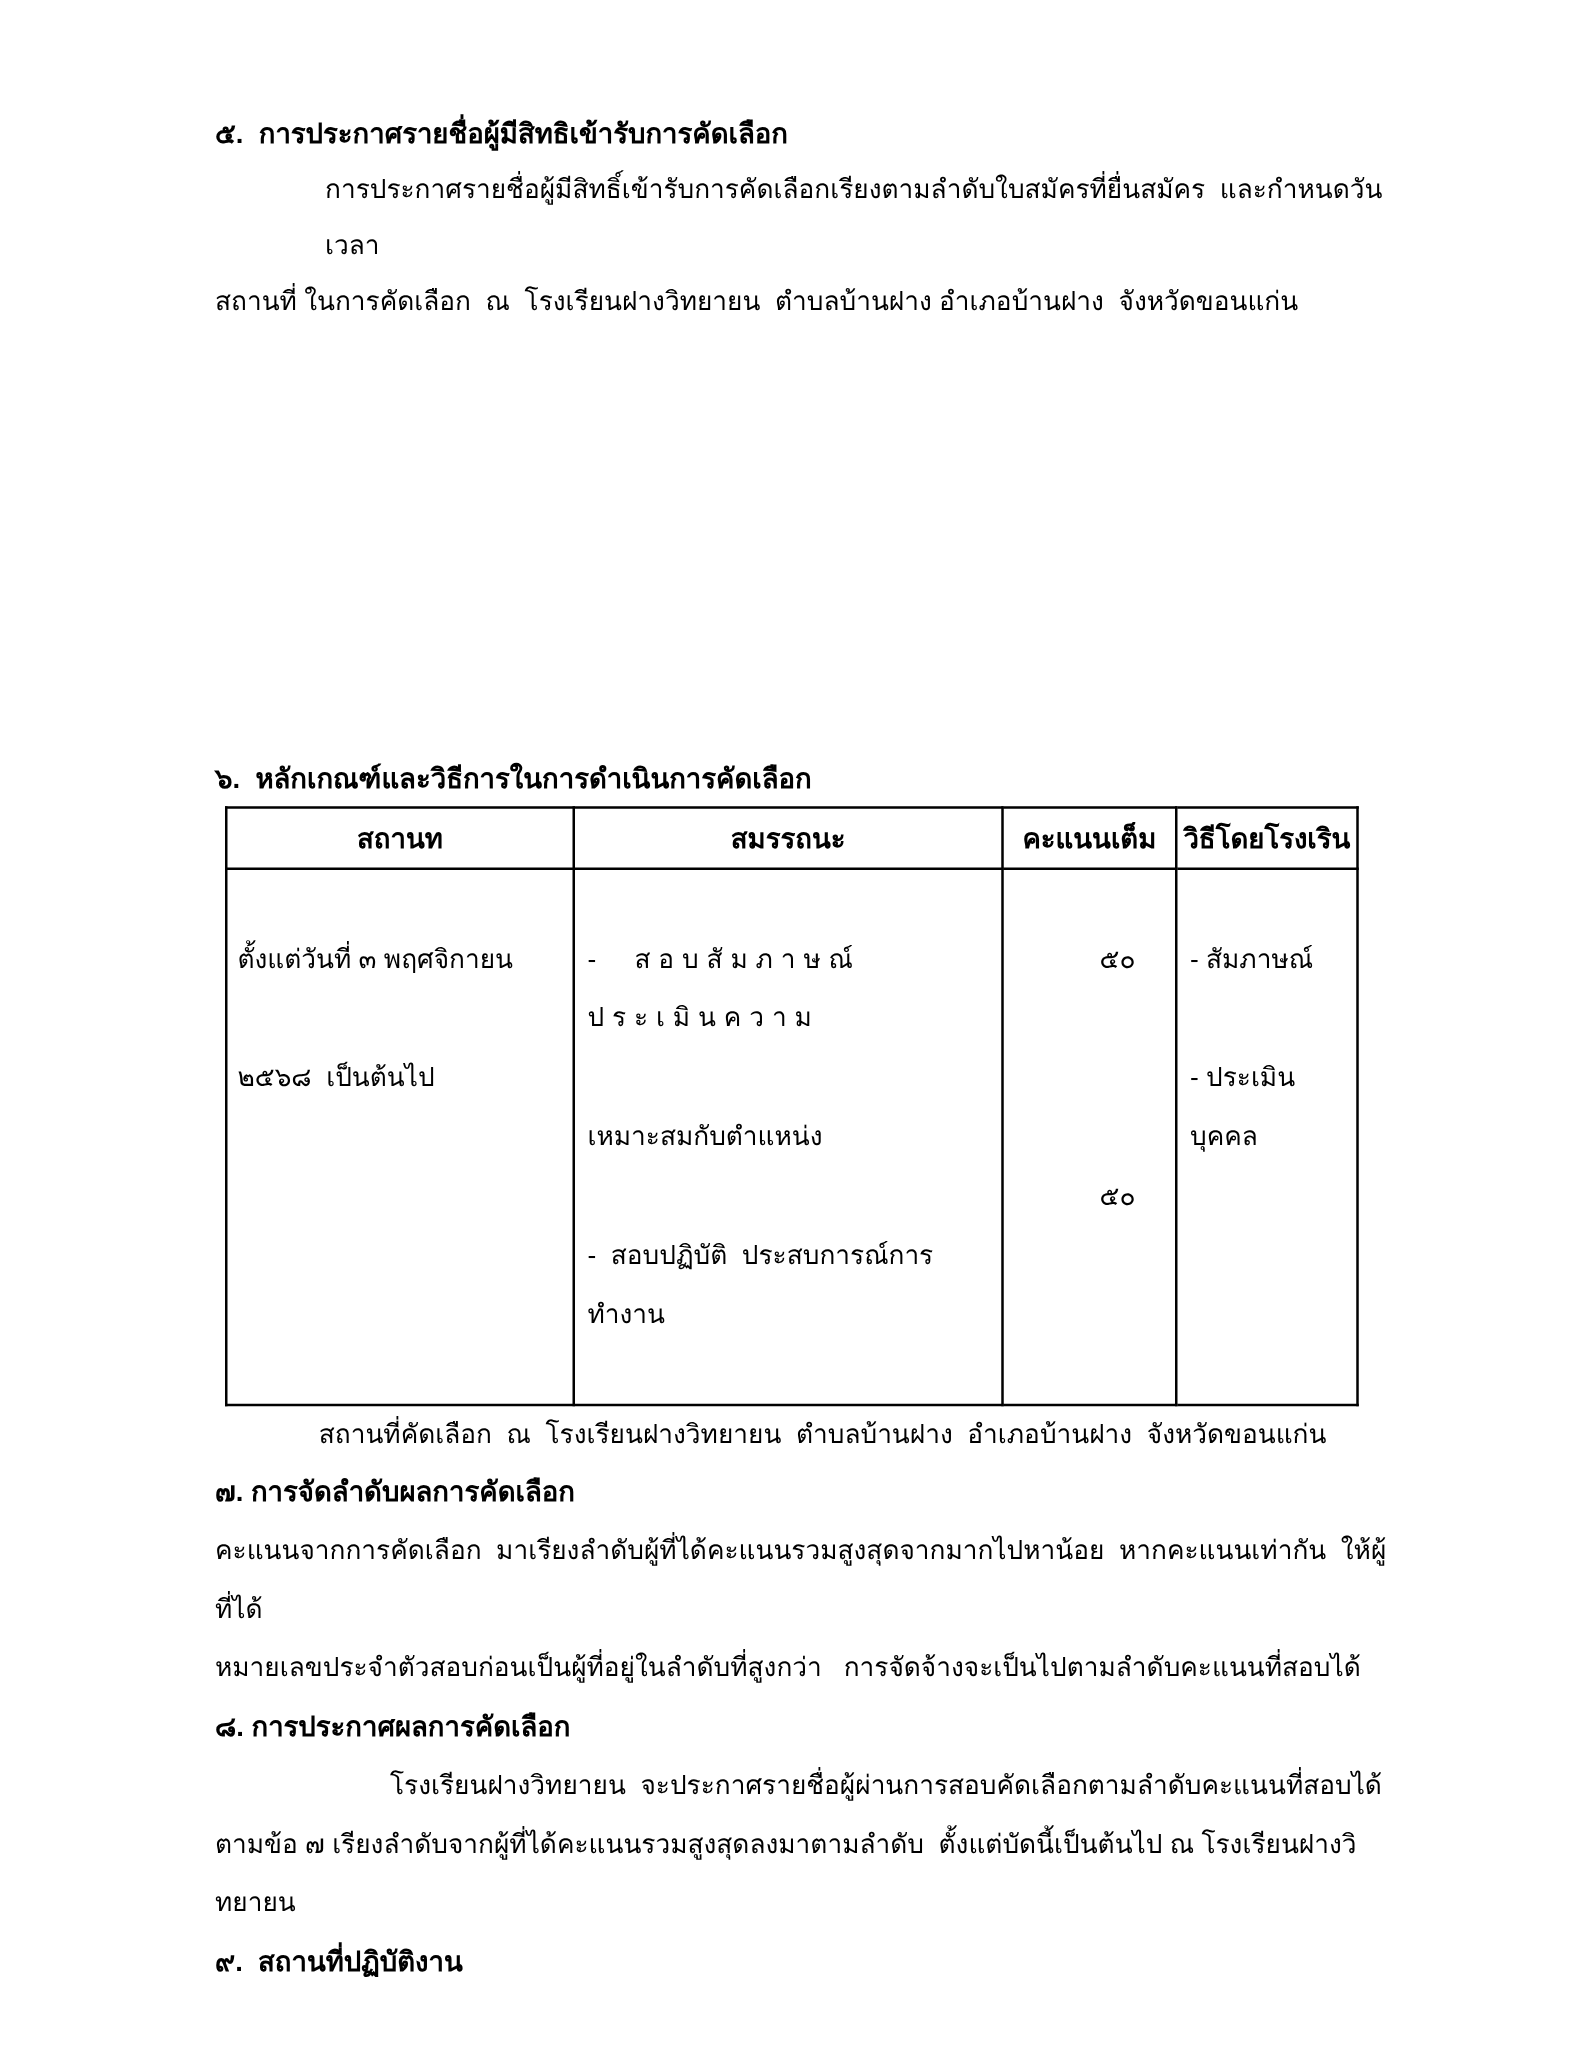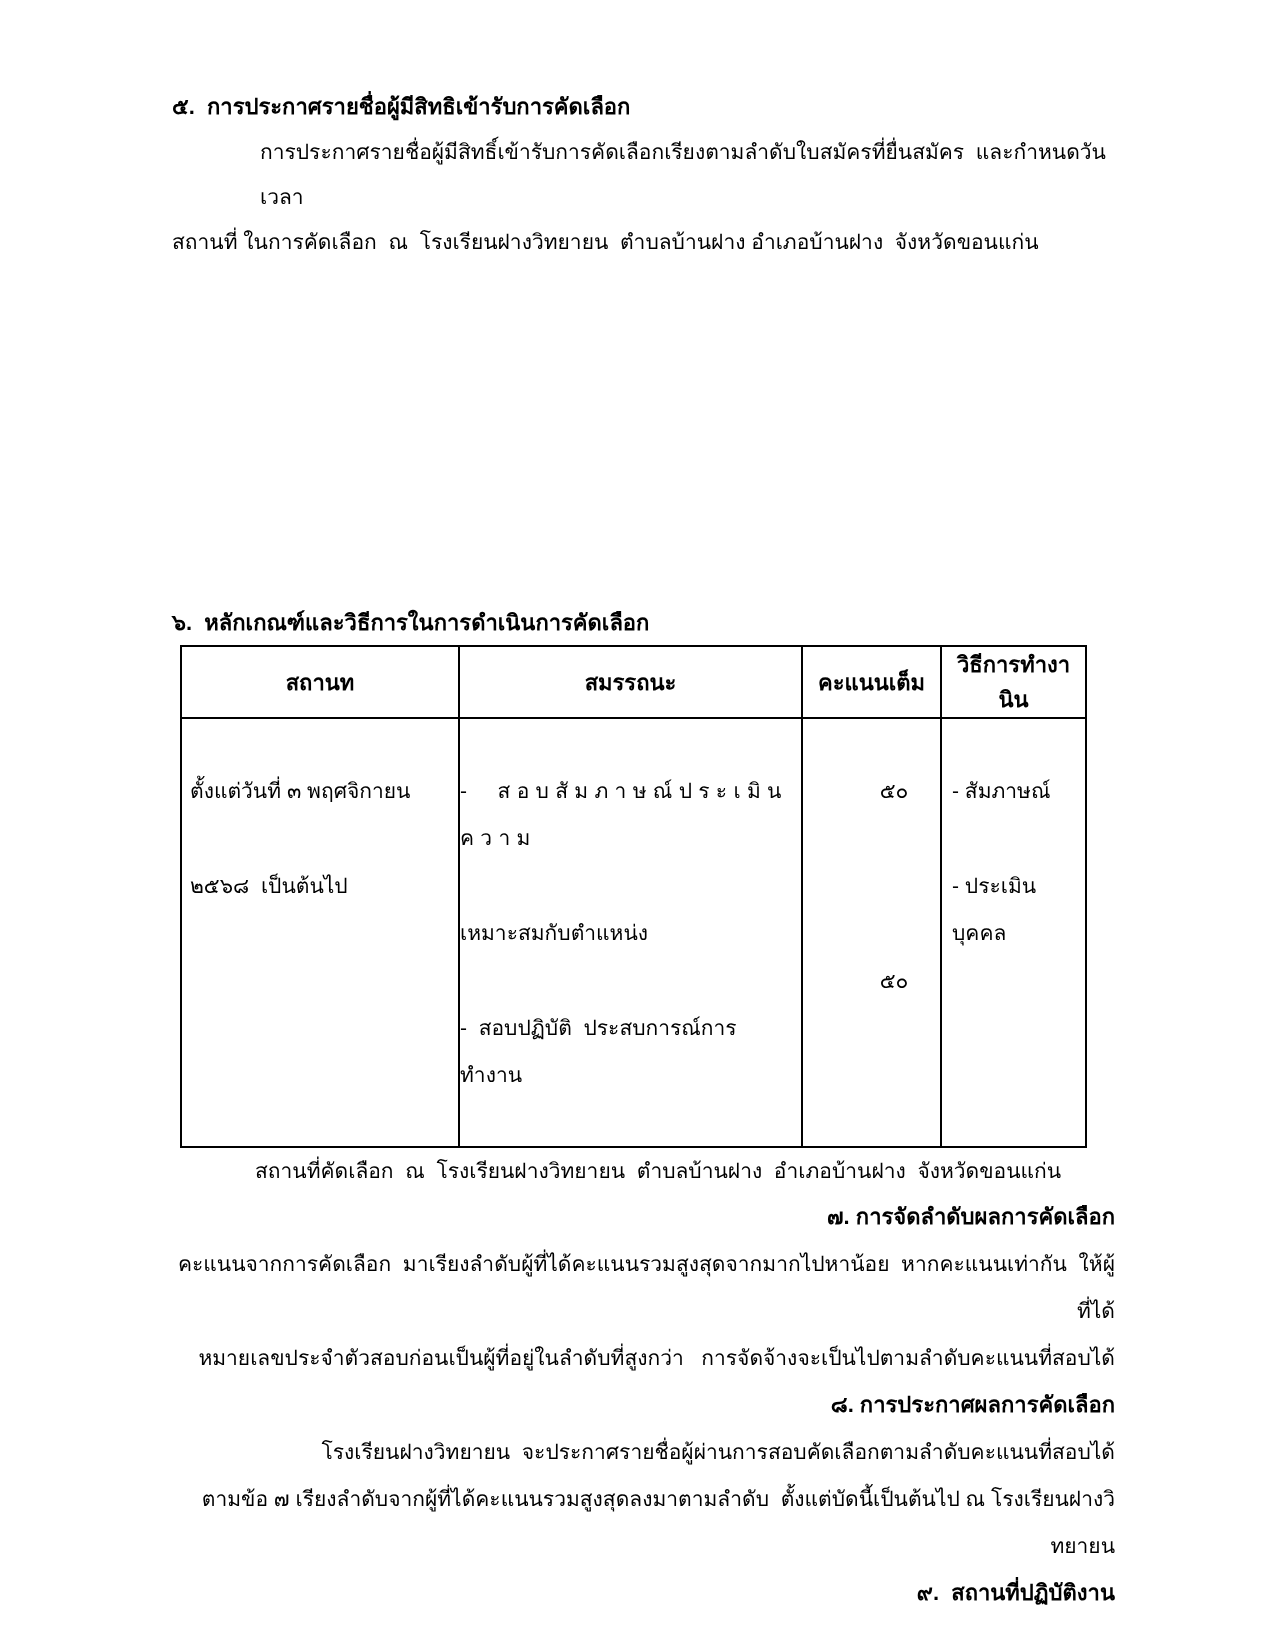--- a/index.html
+++ b/index.html
@@ -21,21 +21,20 @@
     overflow: hidden;
   }
   .line {
     line-height: 45px;
     min-height: 45px;
     white-space: pre-wrap;
   }
   .late {
     line-height: 47px;
     min-height: 47px;
-    text-align: right;
   }
   .heading {
     font-weight: bold;
     font-size: 22px;
   }
   .ind-88  { padding-left: 88px; }
   .ind-140 { padding-left: 140px; }
   .ind-83  { padding-left: 83px; }
   .spacer {
     height: 336px;
@@ -64,21 +63,21 @@
   .col-time   { width: 278px; }
   .col-comp   { width: 343px; }
   .col-score  { width: 139px; }
   .col-method { width: 145px; }
   .cell-line {
     line-height: 47px;
     min-height: 47px;
     white-space: pre-wrap;
   }
   td.cell-time  .cell-line { padding-left: 8px; }
-  td.cell-comp  .cell-line { padding-right: 4px; }
+  td.cell-comp  .cell-line { padding-left: 10px; padding-right: 4px; }
   td.cell-score .cell-line { text-align: center; padding-left: 45px; }
   td.cell-method .cell-line { padding-left: 10px; }
   .spread { letter-spacing: 0.30em; }
   td { padding-bottom: 4px; }
 </style>
 </head>
 <body>
 
 <div class="page">
 
@@ -95,21 +94,21 @@
       <col class="col-time">
       <col class="col-comp">
       <col class="col-score">
       <col class="col-method">
     </colgroup>
     <thead>
       <tr>
         <th>สถานท</th>
         <th>สมรรถนะ</th>
         <th>คะแนนเต็ม</th>
-        <th>วิธีการทำงานิน</th>
+        <th>วิธีโดยโรงเริน</th>
       </tr>
     </thead>
     <tbody>
       <tr>
         <td class="cell-time">
           <div class="cell-line">ตั้งแต่วันที่ ๓ พฤศจิกายน</div>
           <div class="cell-line">๒๕๖๘  เป็นต้นไป</div>
           <div class="cell-line"></div>
         </td>
         <td class="cell-comp">

